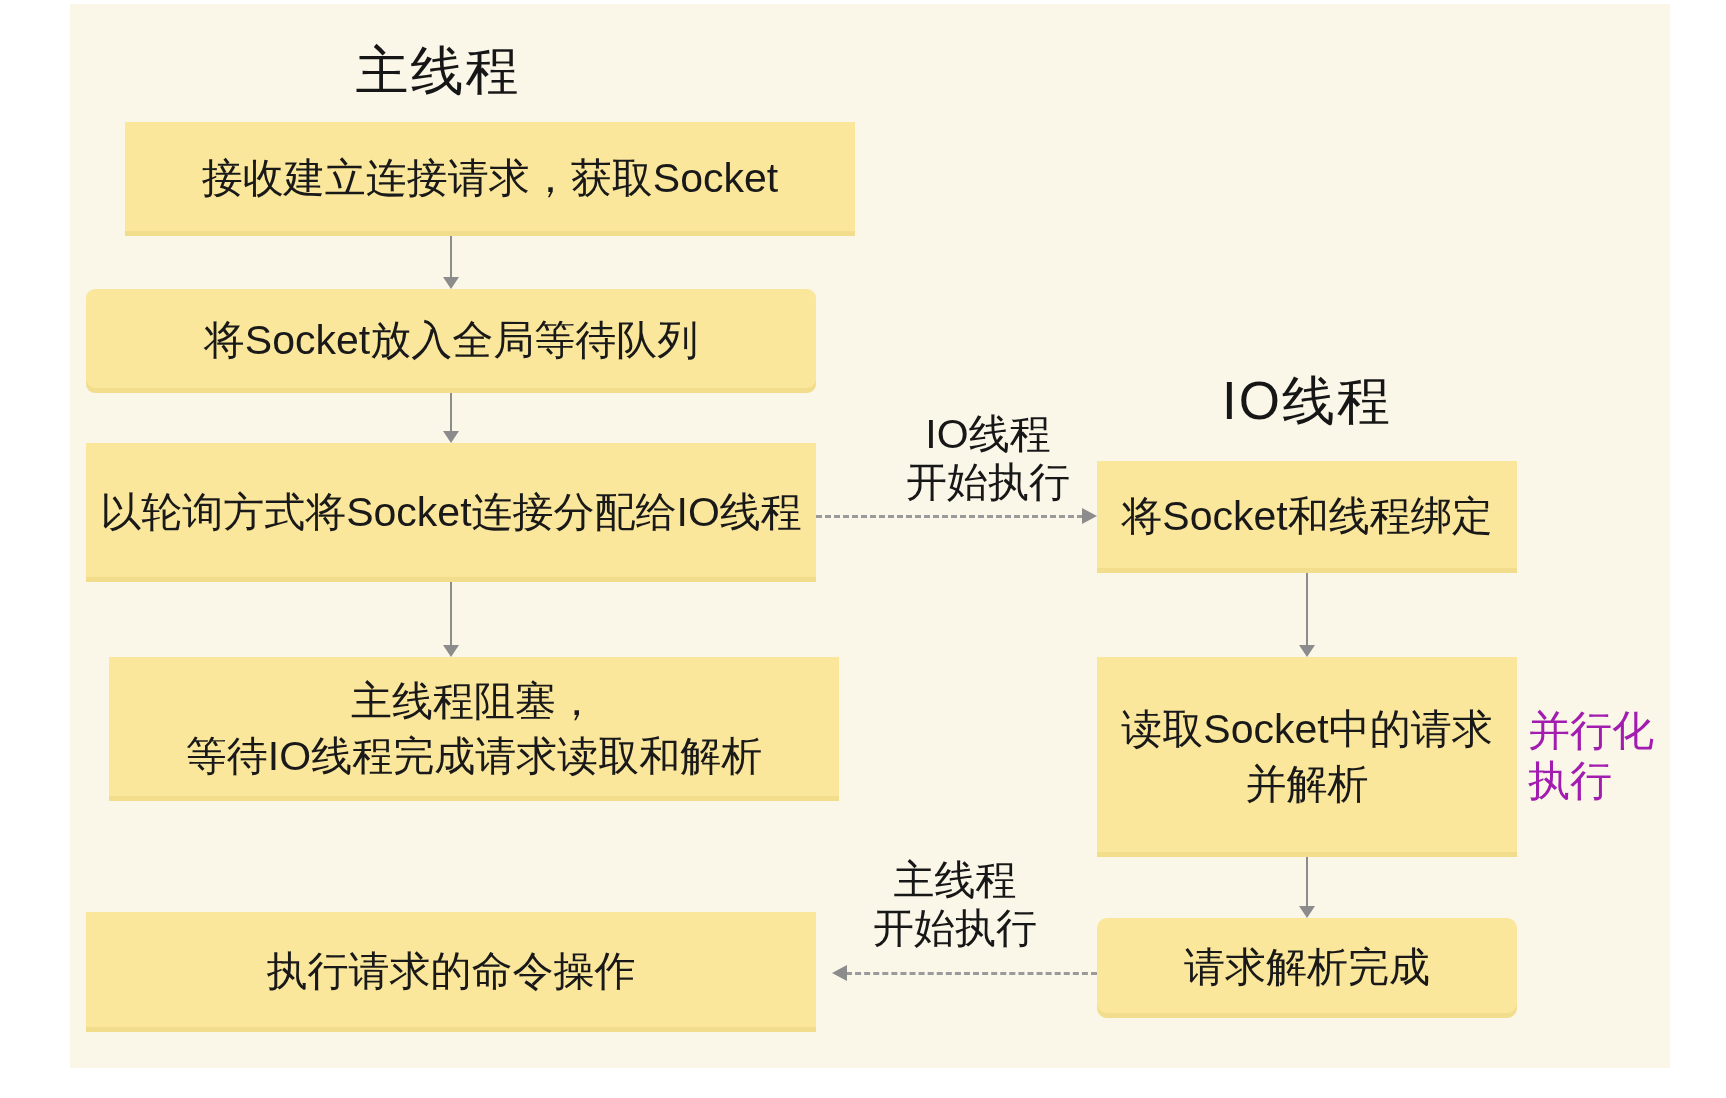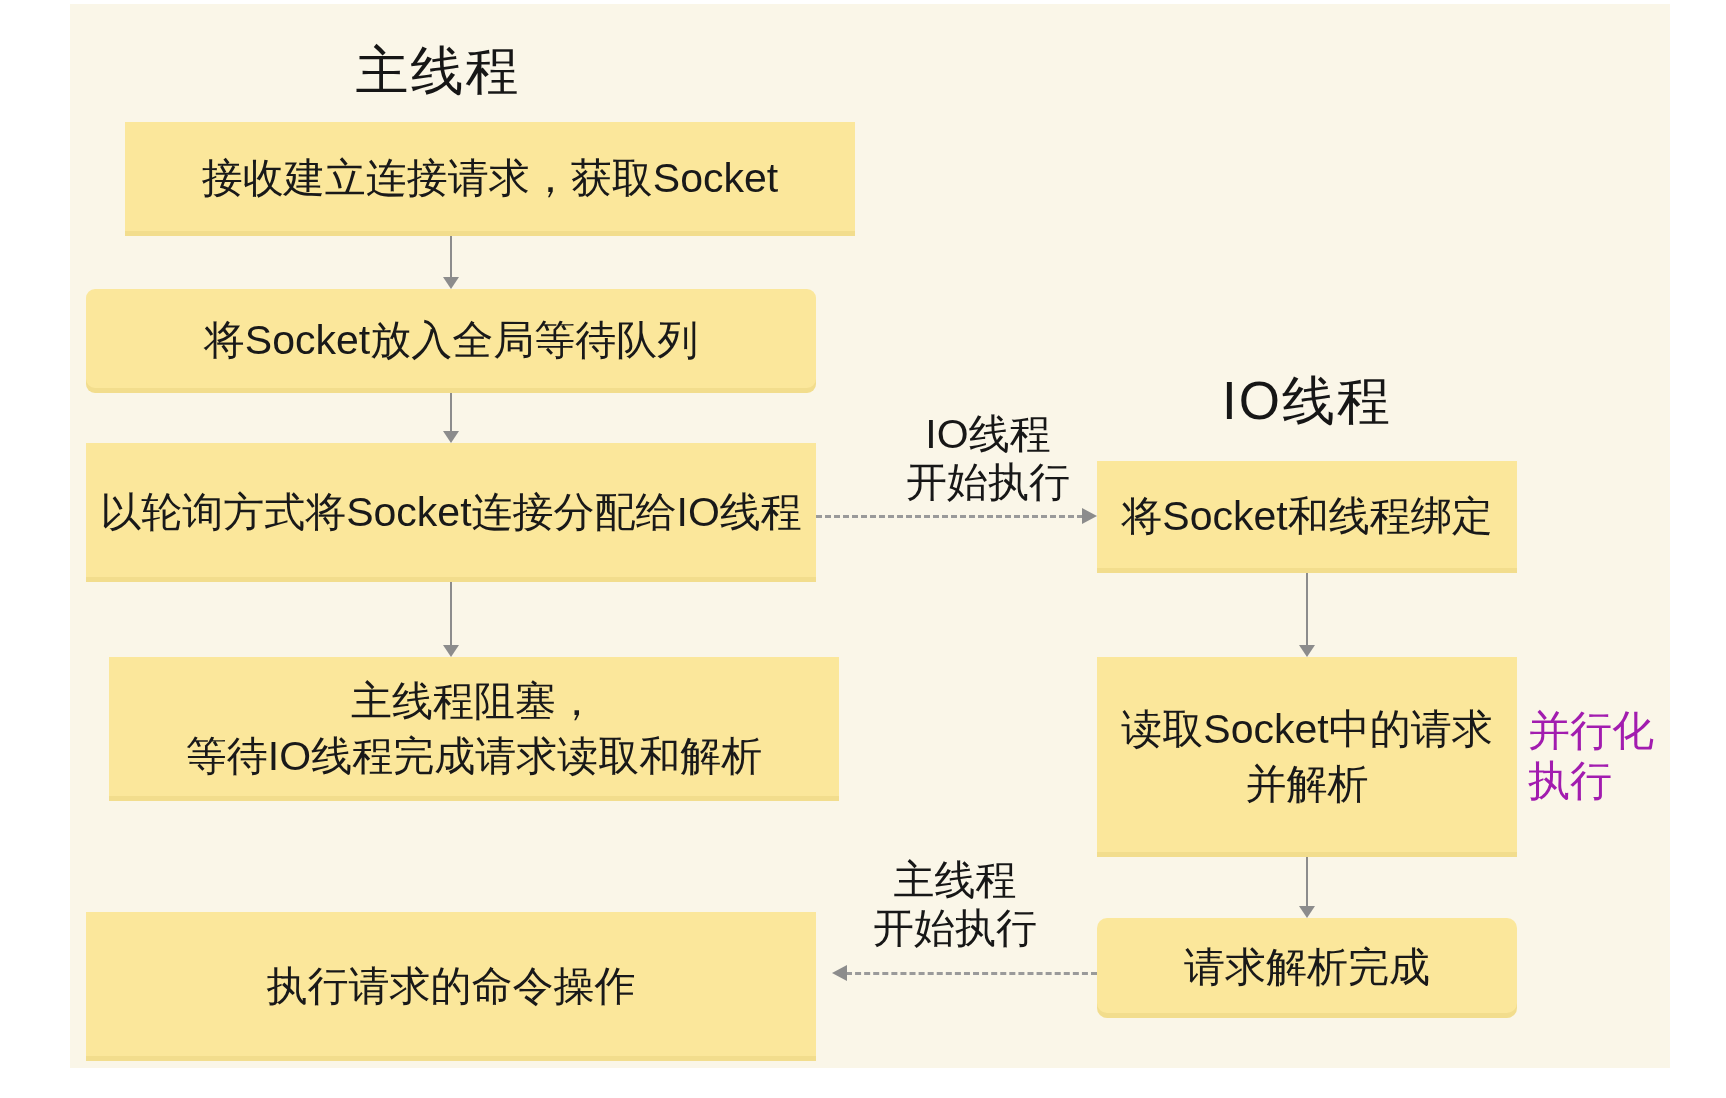--- a/index.html
+++ b/index.html
@@ -98,21 +98,21 @@
   <div class="panel"></div>
 
   <div class="thread-title" style="left:238px; top:36px; width:400px;">主线程</div>
   <div class="thread-title" style="left:1107px; top:366px; width:400px;">IO线程</div>
 
   <div class="node" style="left:86px; top:122px; width:730px; height:114px;margin-left:39px;">接收建立连接请求，获取Socket</div>
   <div class="node" style="left:86px; top:289px; width:730px; height:104px;border-radius:9px;">将Socket放入全局等待队列</div>
   <div class="node" style="left:86px; top:443px; width:730px; height:139px;">以轮询方式将Socket连接分配给IO线程</div>
   <div class="node" style="left:86px; top:657px; width:730px; height:144px;margin-left:23px;">主线程阻塞，
 等待IO线程完成请求读取和解析</div>
-  <div class="node" style="left:86px; top:912px; width:730px; height:149px;">执行请求的命令操作</div>
+  <div class="node" style="left:86px; top:912px; width:730px; height:120px;">执行请求的命令操作</div>
 
   <div class="node" style="left:1097px; top:461px; width:420px; height:112px;">将Socket和线程绑定</div>
   <div class="node" style="left:1097px; top:657px; width:420px; height:200px;">读取Socket中的请求
 并解析</div>
   <div class="node" style="left:1097px; top:918px; width:420px; height:100px;border-radius:10px;">请求解析完成</div>
 
   <div class="varrow" style="left:443px; top:236px; width:16px; height:53px;">
     <div class="stem"></div>
     <div class="head"></div>
   </div>

